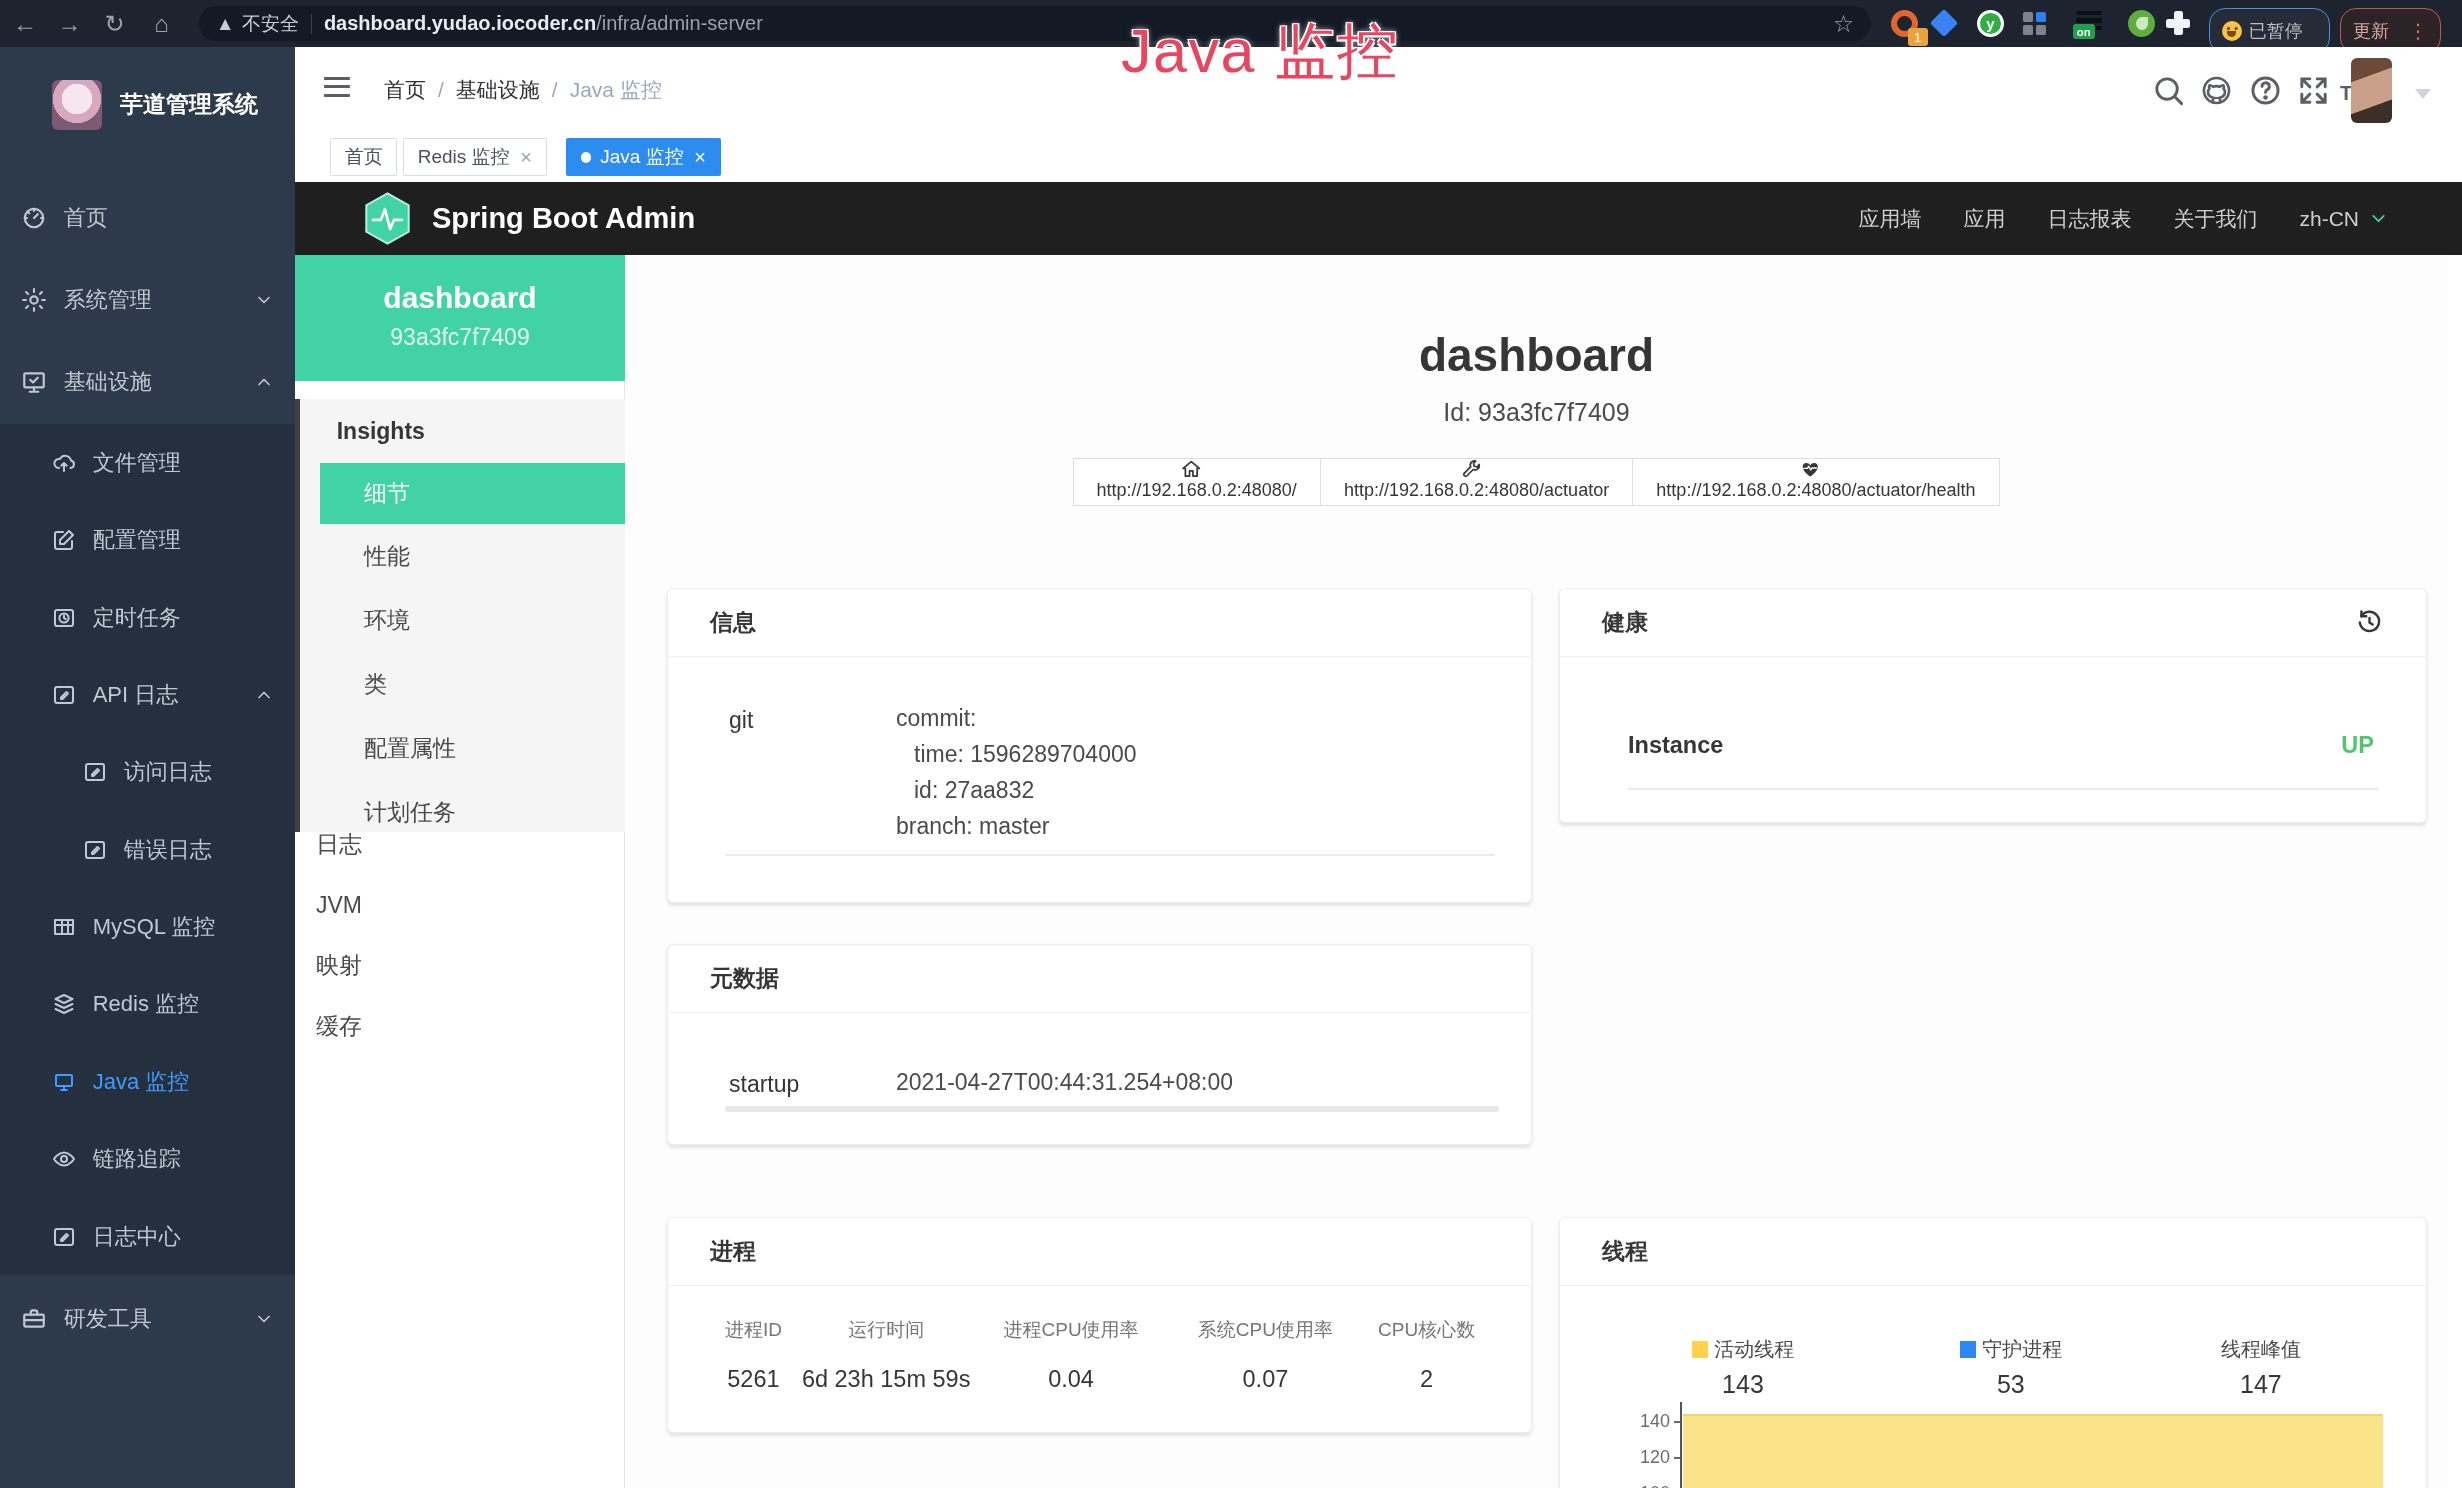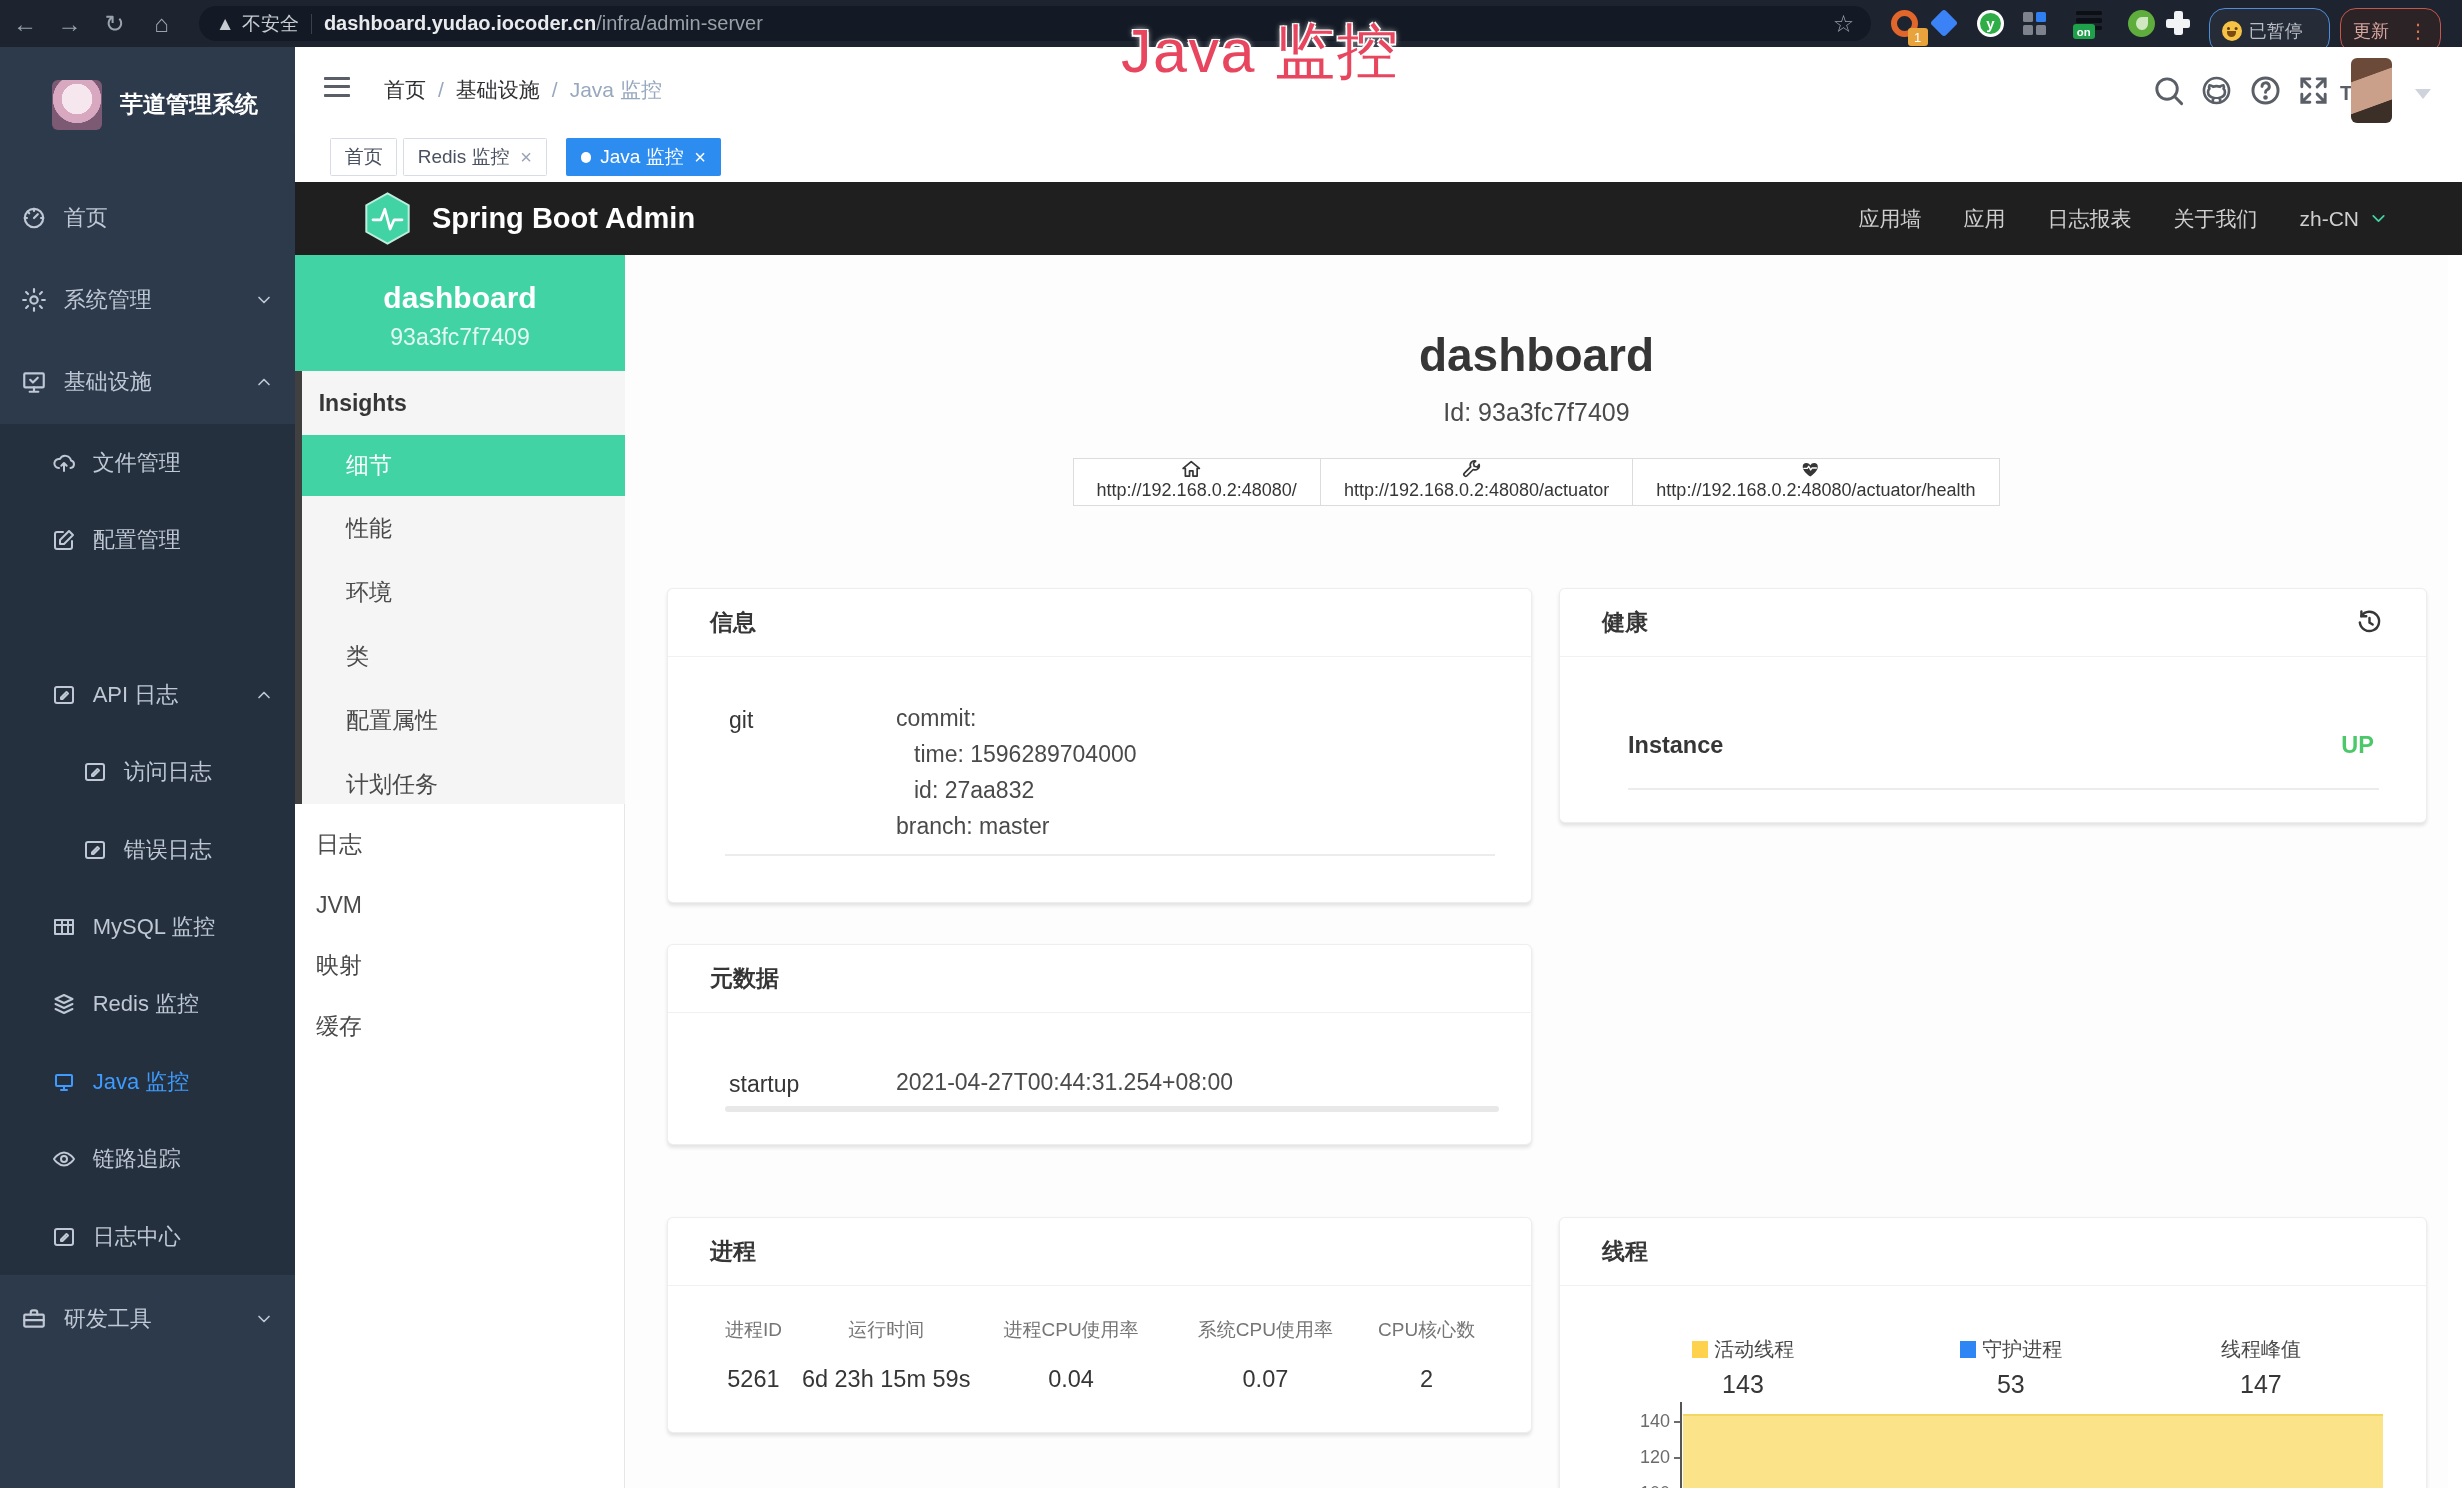--- a/index.html
+++ b/index.html
@@ -105,22 +105,22 @@
   #sba-nav{margin-left:auto;margin-right:73px;display:flex;align-items:center;gap:42px;font-size:21px;color:#cfcfcf;}
   #sba-nav .locale{display:flex;align-items:center;gap:9px;}
   #sba-nav .chev{width:21px;height:21px;color:#42d3a5;}
 
   
   #sba-side{position:absolute;left:295px;top:255px;width:330px;height:1234px;background:#fff;
         border-right:0.8px solid #e6e6e6;box-sizing:border-box;}
   #sba-side-head{position:absolute;left:0;top:0;width:330px;height:126px;background:#42d3a5;color:#fff;text-align:center;}
   #sba-side-head .nm{margin-top:26px;font-size:30px;font-weight:bold;}
   #sba-side-head .id{margin-top:9px;font-size:23px;color:rgba(255,255,255,.85);}
-  #insights{position:absolute;left:0;top:116px;width:330px;height:433px;background:#f5f5f5;
-        border-left:7px solid #404040;box-sizing:border-box;}
+  #insights{position:absolute;left:0;top:144px;width:330px;height:433px;background:#f5f5f5;
+        border-left:5px solid #404040;box-sizing:border-box;padding-left:20px;}
   #insights .cap{height:64px;display:flex;align-items:center;padding-left:16.7px;font-size:23px;font-weight:bold;color:#363636;}
   .ins-item{height:64px;display:flex;align-items:center;padding-left:44px;font-size:23px;color:#4a4a4a;}
   .ins-item.active{background:#42d3a5;color:#fff;height:61px;}
   .side-item{position:absolute;left:0;width:394px;height:61px;display:flex;align-items:center;
         padding-left:21px;font-size:23px;color:#4a4a4a;box-sizing:border-box;}
 
   
   #sba-main{position:absolute;left:625px;top:255px;width:1823px;height:1234px;background:#fdfdfd;}
   #m-title{position:absolute;left:0;top:73px;width:1823px;text-align:center;font-size:46px;font-weight:600;color:#363636;}
   #m-id{position:absolute;left:0;top:143px;width:1823px;text-align:center;font-size:25px;color:#4a4a4a;}
@@ -261,20 +261,28 @@
           </svg>
         <span class="lbl">文件管理</span>
       </div>
       <div class="s-sub" style="top:77px">
         <svg class="ic" viewBox="0 0 24 24">
           <path d="M20 13v6a2 2 0 0 1-2 2H5a2 2 0 0 1-2-2V6a2 2 0 0 1 2-2h6"></path>
             <path d="M17 3l4 4-9 9H8v-4z"></path>
           </svg>
         <span class="lbl">配置管理</span>
       </div>
+      <div class="s-sub" style="top:155px">
+        <svg class="ic" viewBox="0 0 24 24">
+          <rect x="3" y="4" width="18" height="16" rx="2"></rect>
+            <circle cx="12" cy="12" r="4.6"></circle>
+            <path d="M12 9.5V12l1.8 1.2"></path>
+          </svg>
+        <span class="lbl">定时任务</span>
+      </div>
       <div class="s-sub" style="top:232px">
         <svg class="ic" viewBox="0 0 24 24">
           <rect x="3" y="4" width="18" height="16" rx="2"></rect>
             <path d="M9 14.5l5.5-5.5 1.5 1.5-5.5 5.5H9z"></path>
           </svg>
         <span class="lbl">API 日志</span>
         <svg class="chev" viewBox="0 0 24 24">
             <path d="M6 15l6-6 6 6"></path>
           </svg>
       </div>

